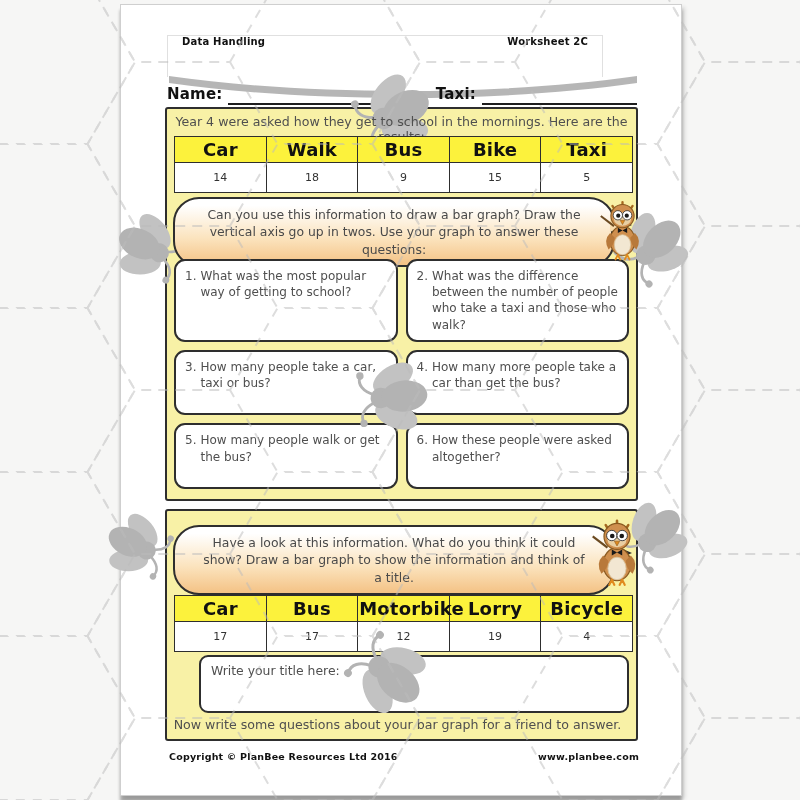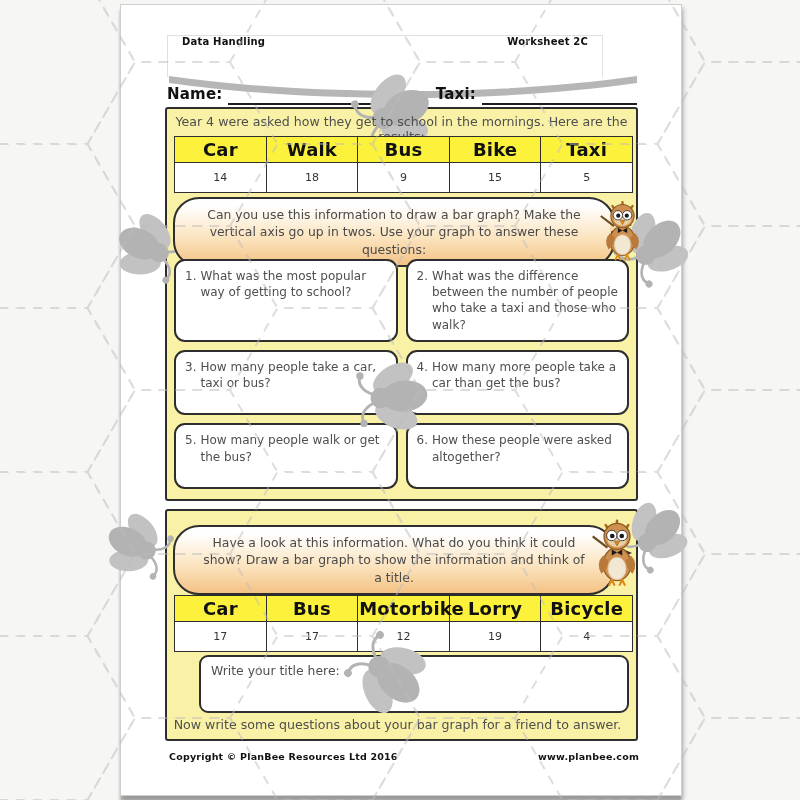--- a/index.html
+++ b/index.html
@@ -160,21 +160,21 @@
         <td>18</td>
         <td>9</td>
         <td>15</td>
         <td>5</td>
       </tr>
     </tbody>
       </table>
 
     <div class="bubble-wrap bw1">
       <div class="bubble">
-        <span>Can you use this information to draw a bar graph? Make the vertical axis go up in twos. Use your graph to answer these questions:</span>
+        <span>Can you use this information to draw a bar graph? Draw the vertical axis go up in twos. Use your graph to answer these questions:</span>
         <span class="tail-o"></span>
         <span class="tail-i"></span>
       </div>
     </div>
 
     <div class="qgrid">
       <div class="qbox">
         <span class="qnum">1.</span>
         <span>What was the most popular way of getting to school?</span>
       </div>

